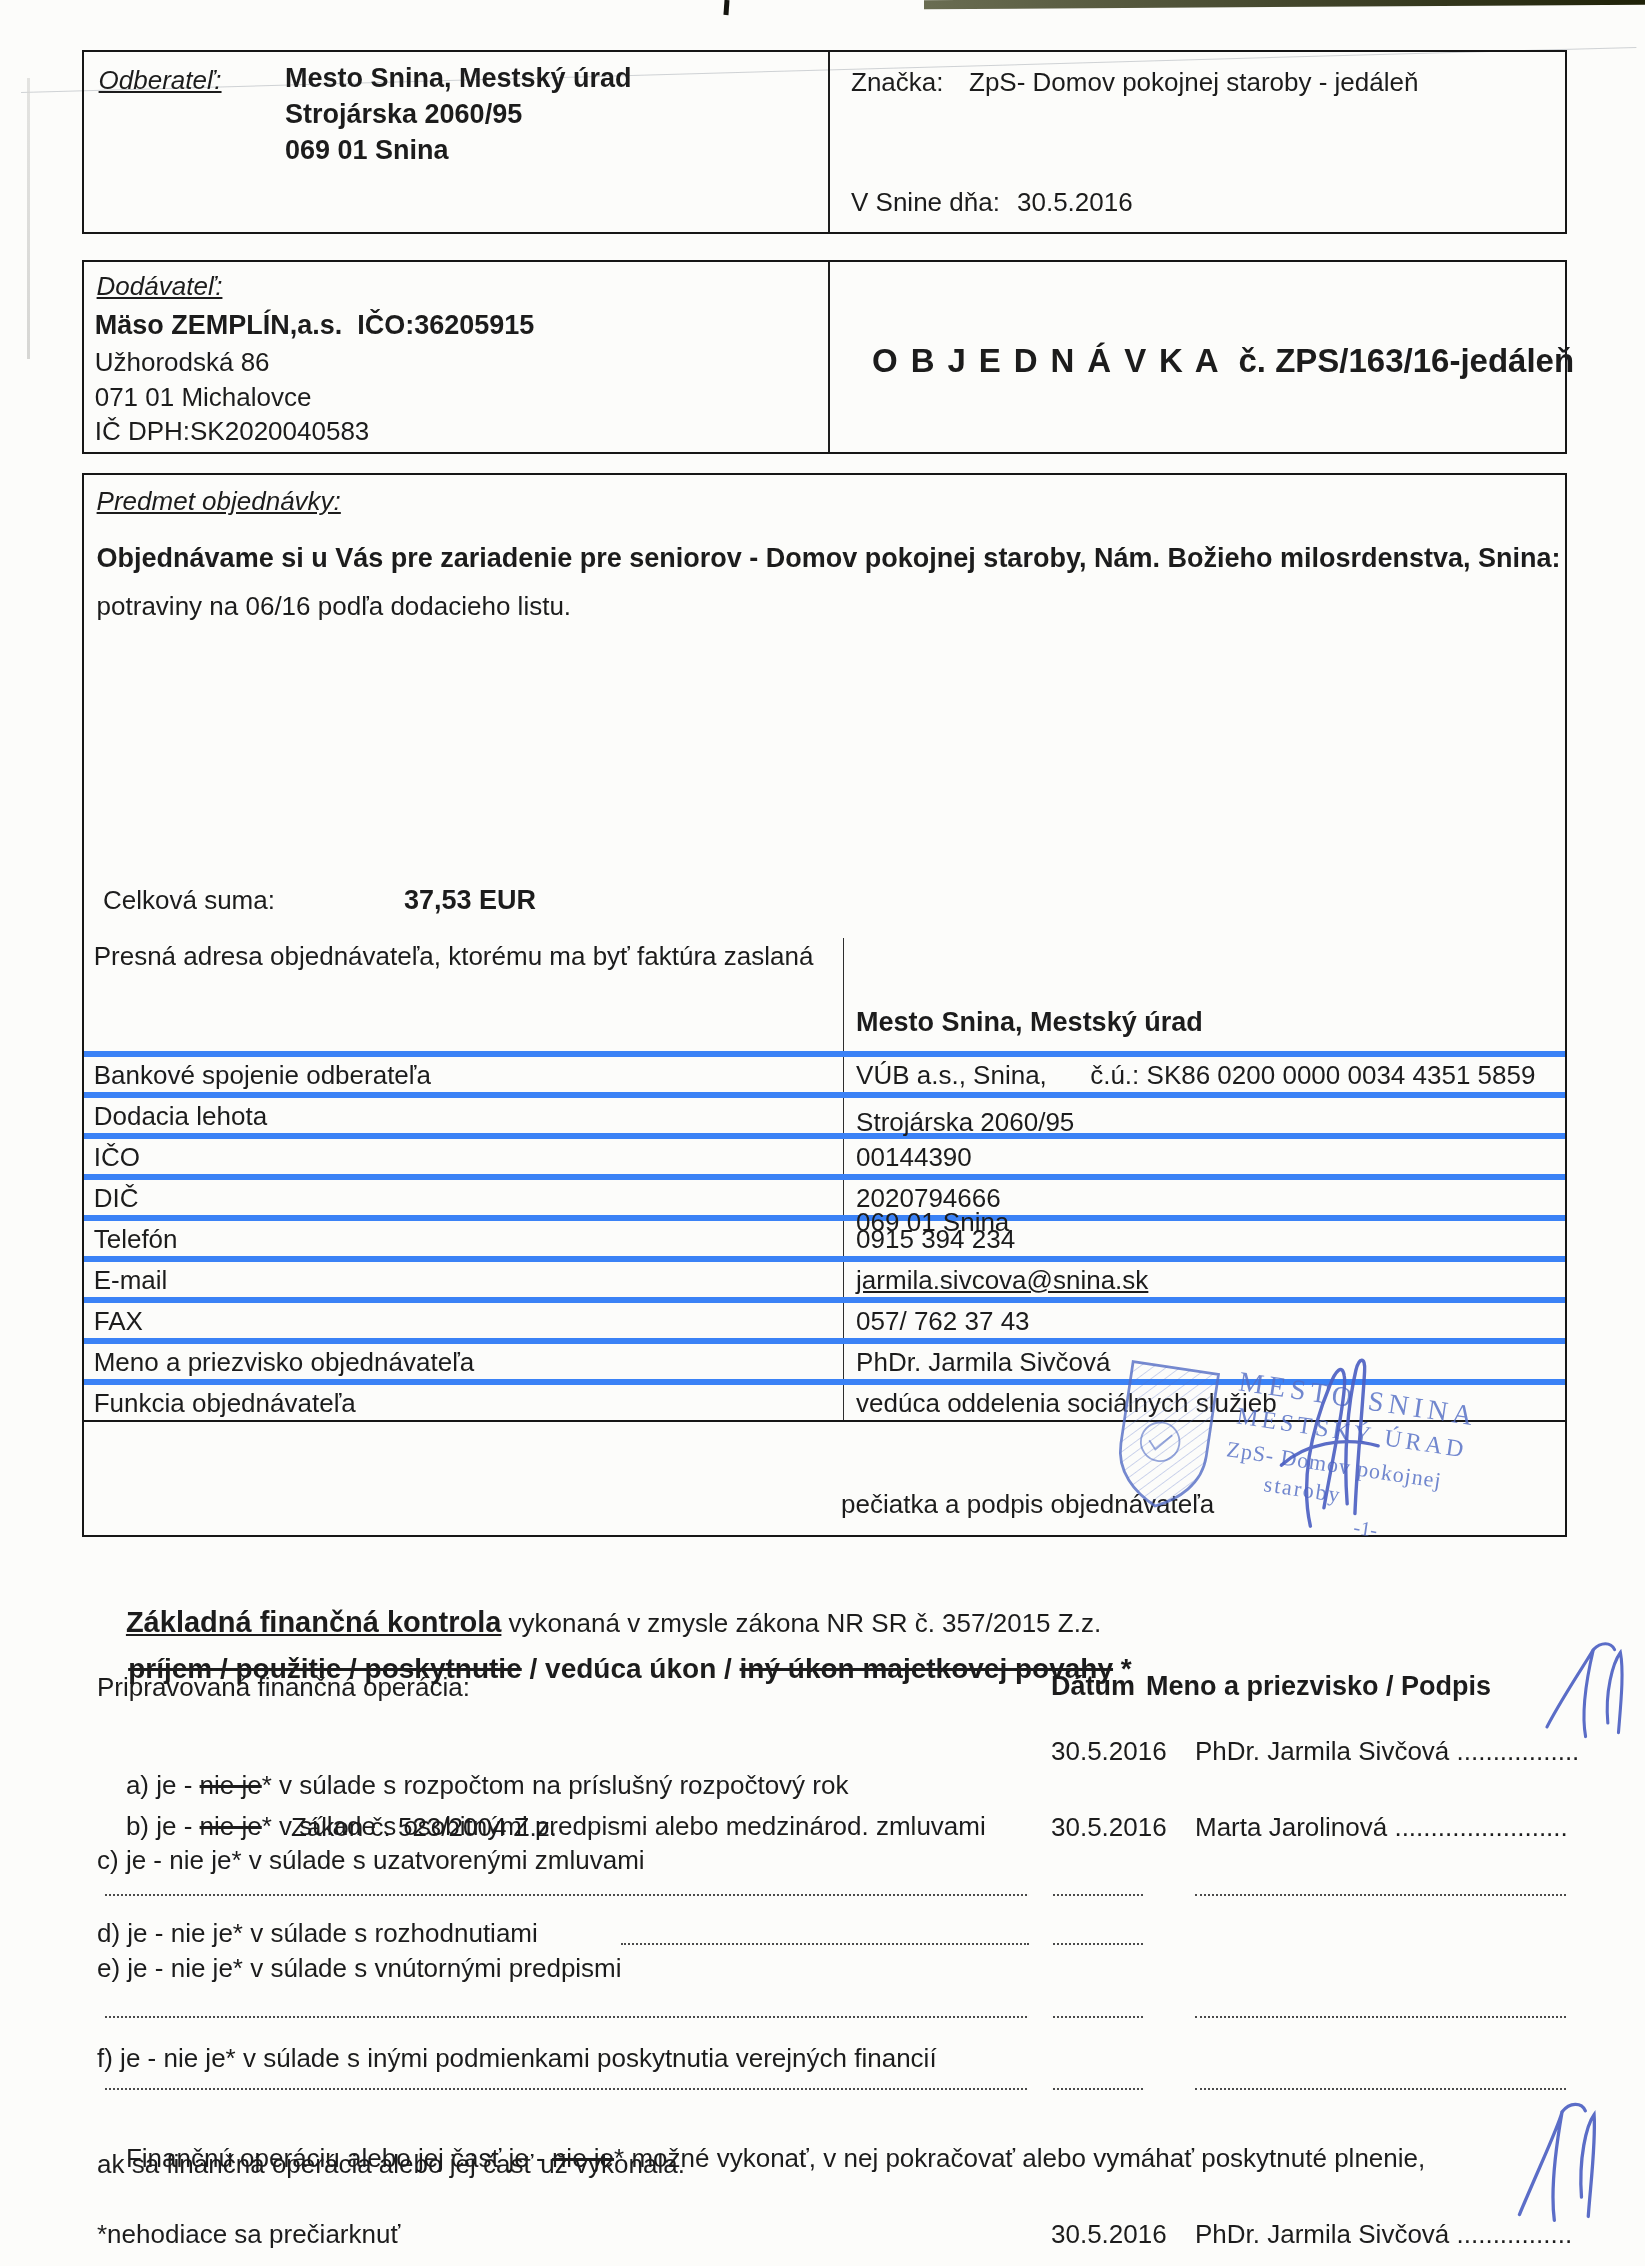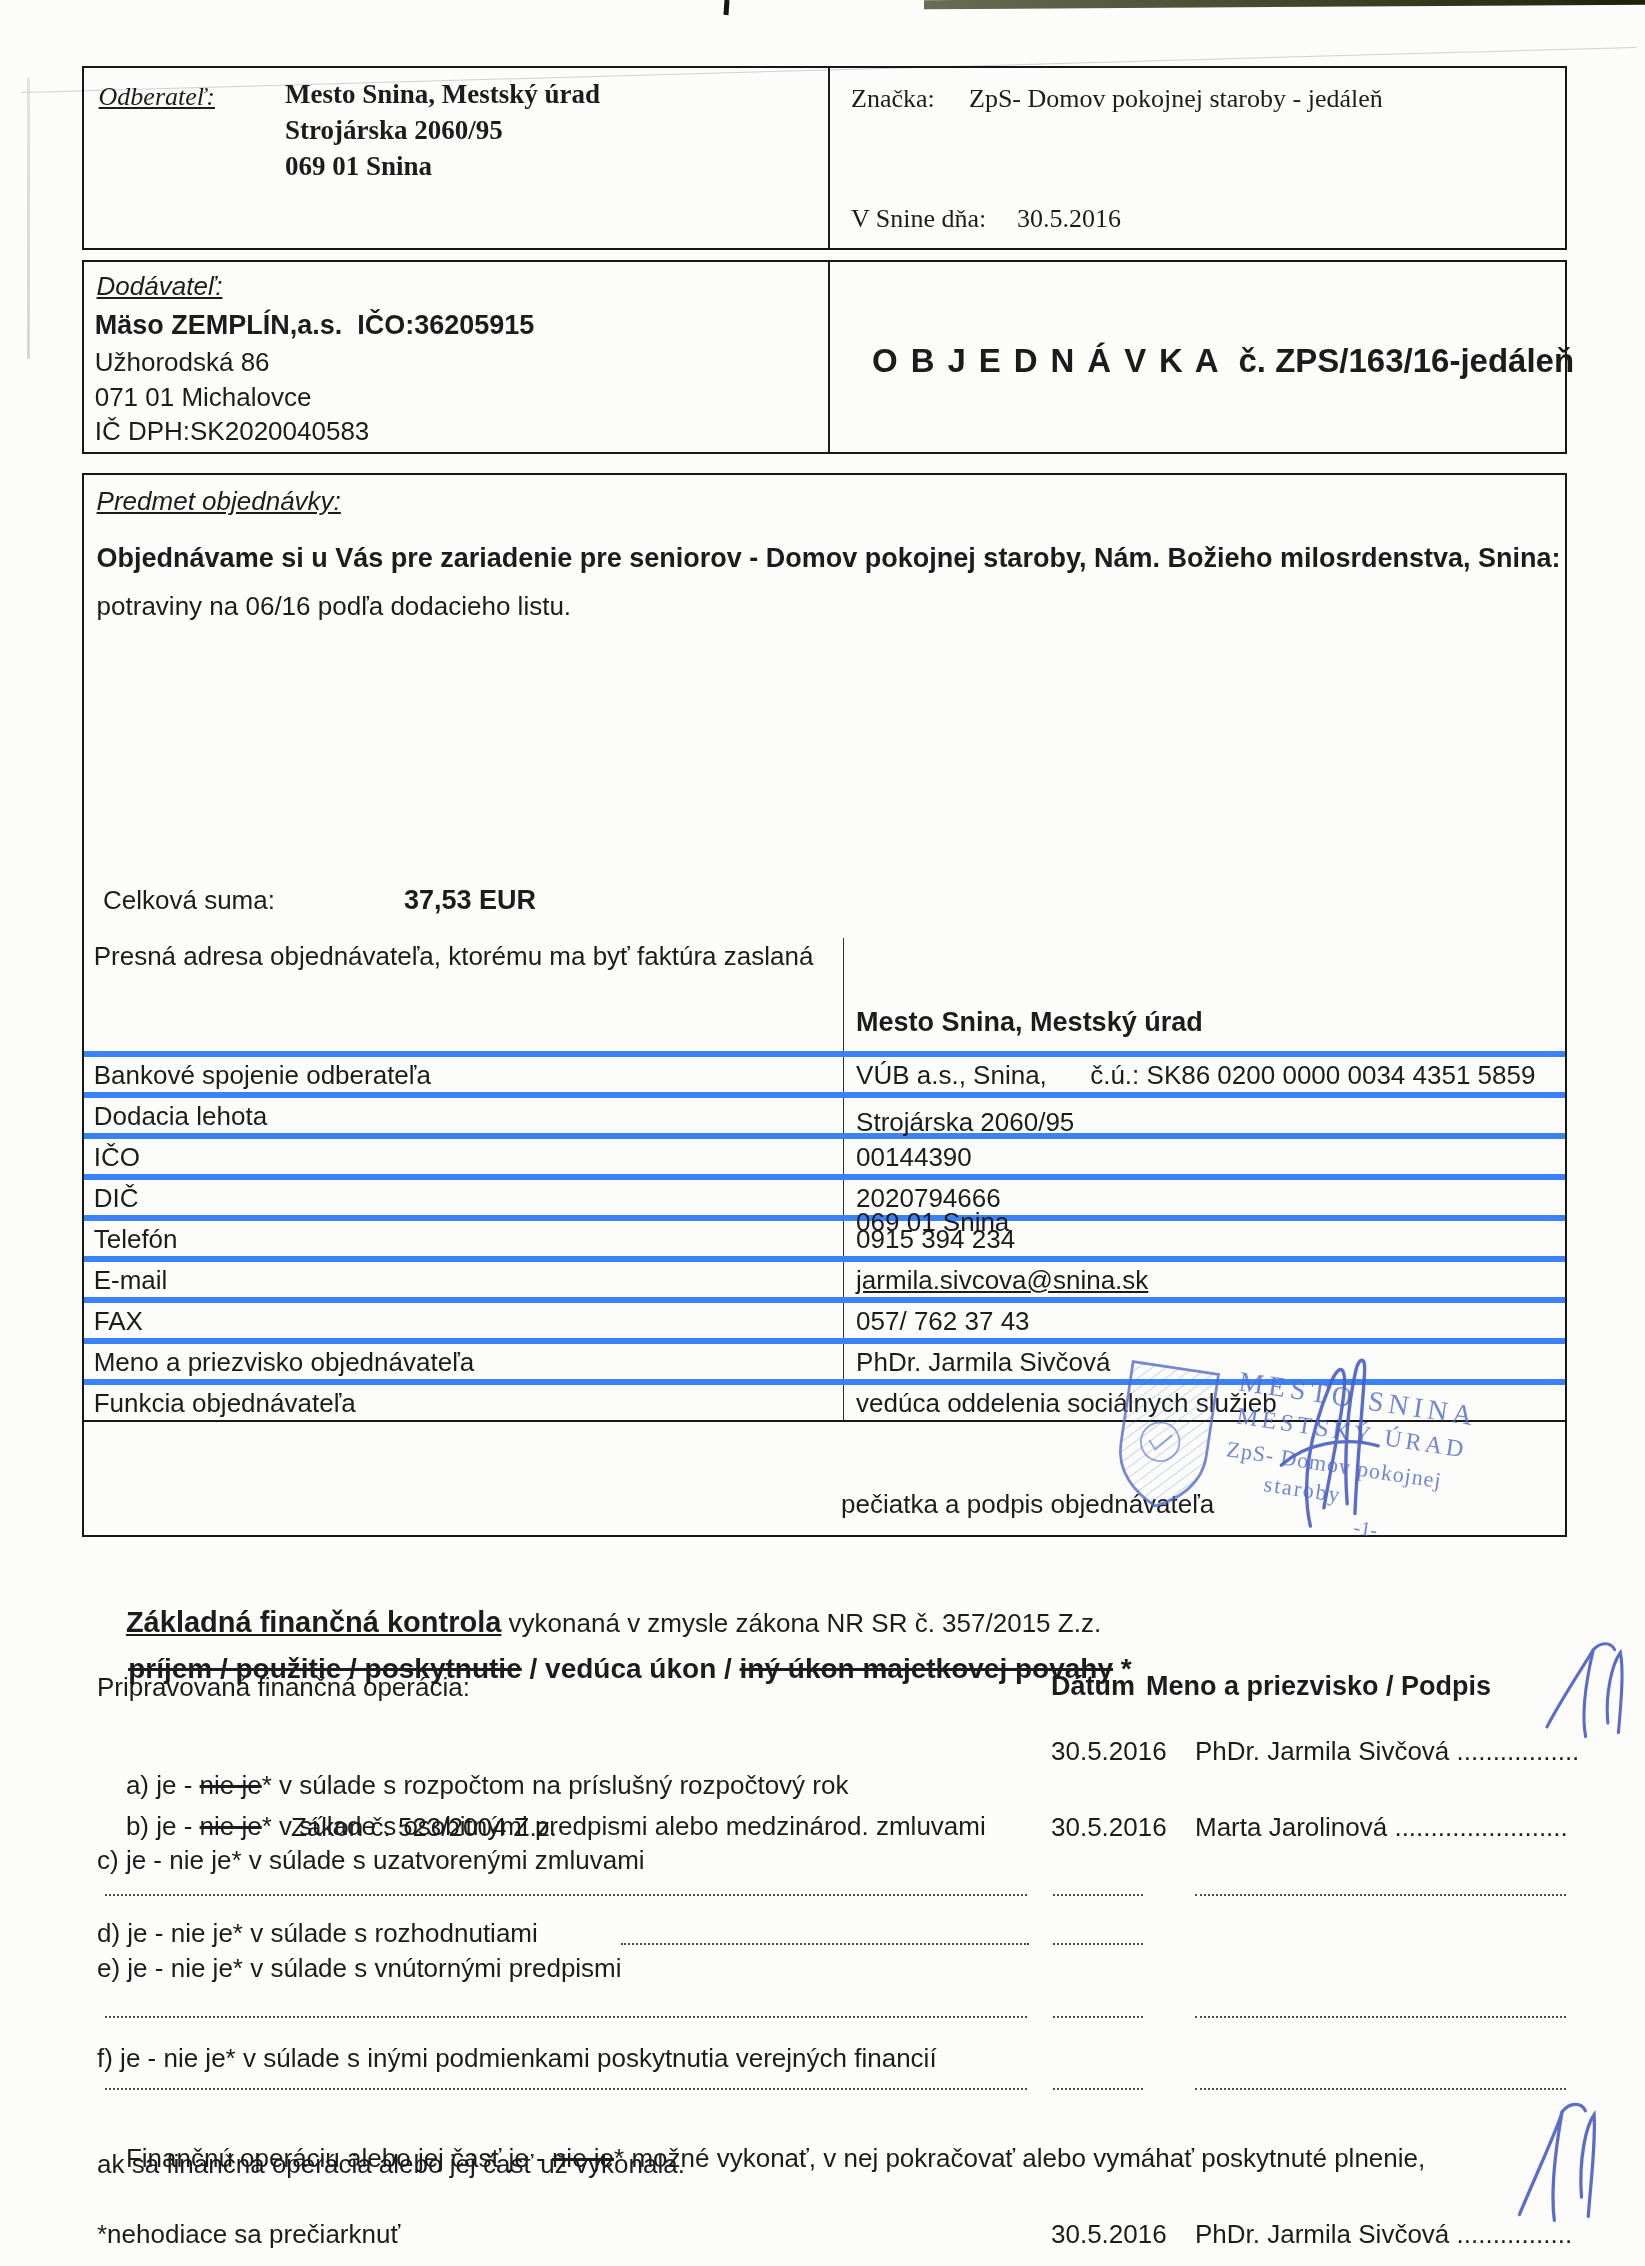--- a/index.html
+++ b/index.html
@@ -43,21 +43,21 @@
 </head>
 <body>
 
 <div class="page">
 
   <div class="art-line"></div>
   <div class="art-strip"></div>
   <div class="art-tick"></div>
   <div class="art-edge"></div>
 
-  <div class="box" style="left:82px;top:66px;width:1481px;height:180px;font-family:Liberation Serif, serif;">
+  <div class="box" style="left:82px;top:50px;width:1481px;height:180px;">
     <div class="vdiv" style="left:744px;"></div>
     <div class="t i u" style="left:14.6px;top:11.6px;">Odberateľ:</div>
     <div class="abs" style="left:201px;top:7.8px;font-size:27px;font-weight:bold;line-height:36px;">
       <div>Mesto Snina, Mestský úrad</div>
       <div>Strojárska 2060/95</div>
       <div>069 01 Snina</div>
     </div>
     <div class="t" style="left:767px;top:13.6px;">Značka:</div>
     <div class="t" style="left:885px;top:13.6px;">ZpS- Domov pokojnej staroby - jedáleň</div>
     <div class="t" style="left:767px;top:134px;">V Snine dňa:</div>

